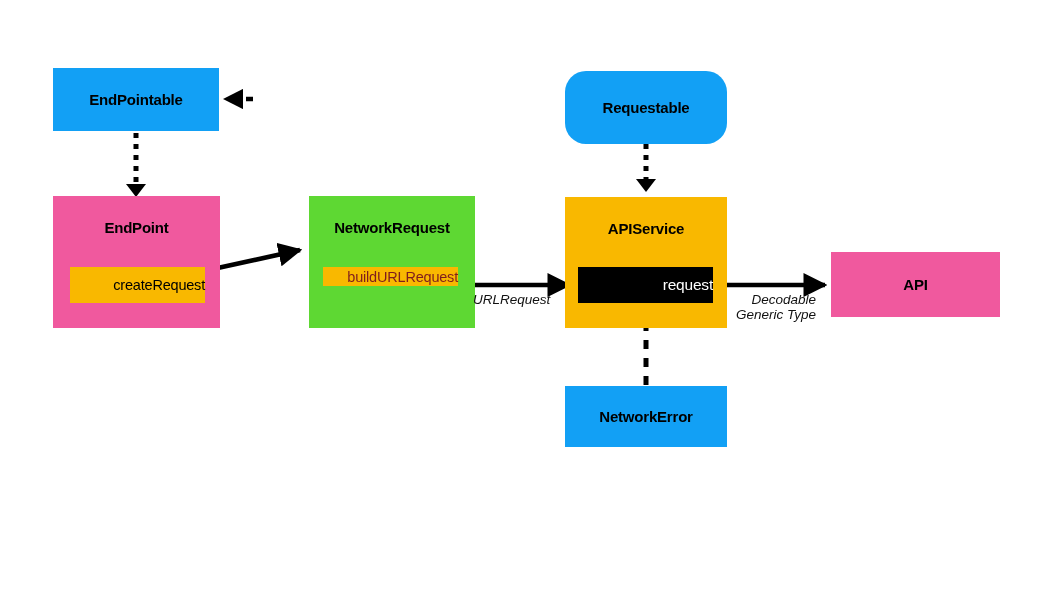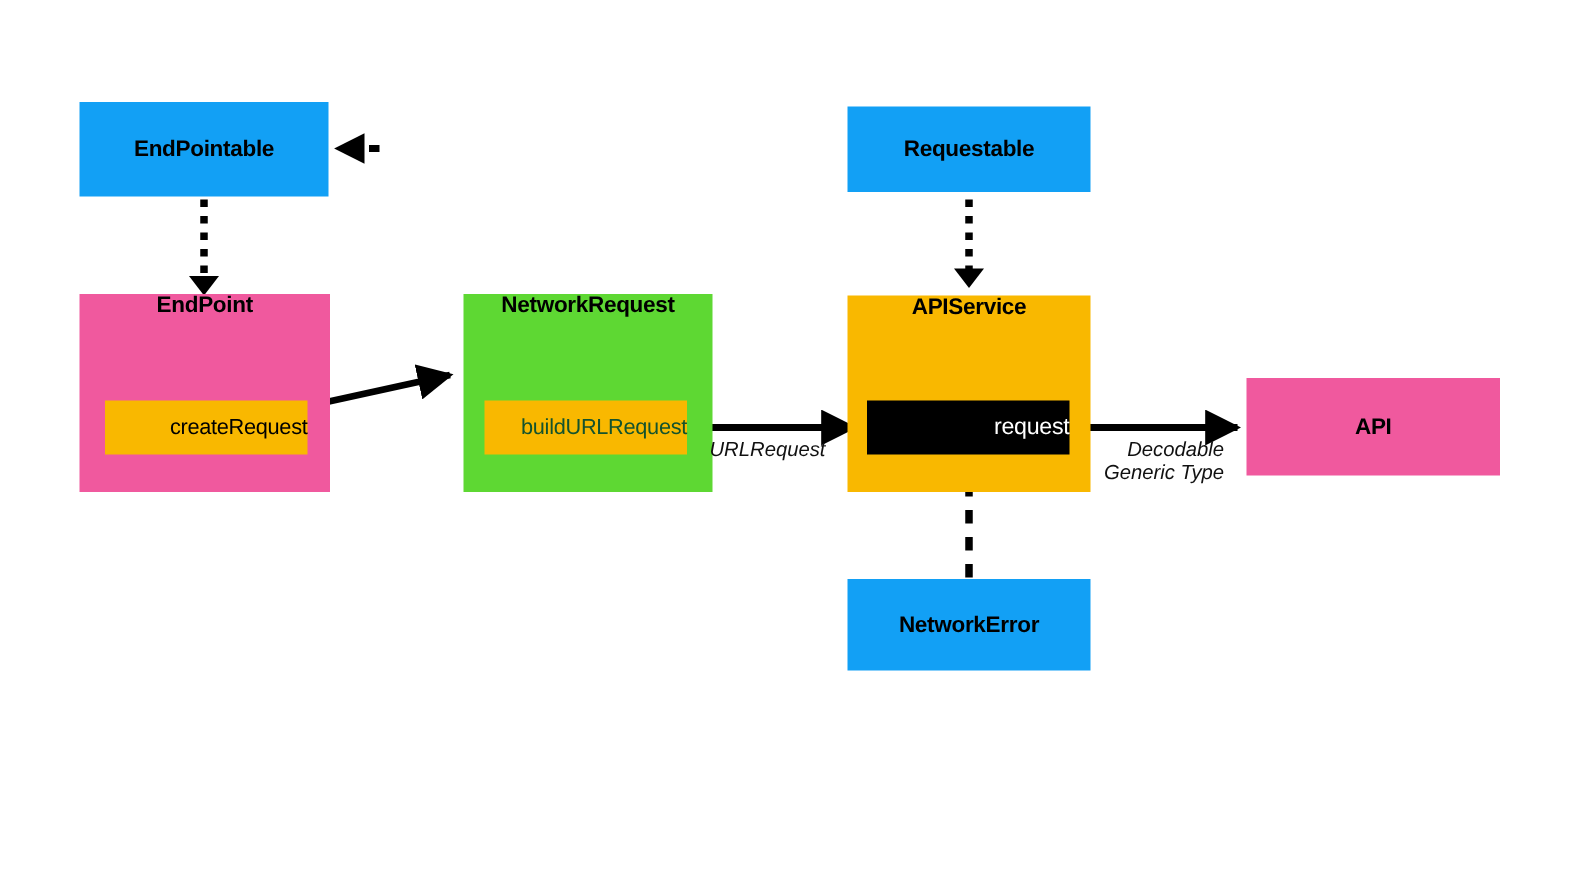--- a/index.html
+++ b/index.html
@@ -24,21 +24,21 @@
     font-size:15px;
     letter-spacing:-0.2px;
     line-height:1;
     white-space:nowrap;
   }
   
   .node.protocol{justify-content:center;}
   .node.protocol .node-title{font-size:15px;}
 
   
-  .node.type{}
+  .node.type{padding-top:24px;}
 
   .member{
     position:absolute;
     box-sizing:border-box;
     display:flex;
     align-items:center;
     justify-content:flex-end;
     font-weight:normal;
     font-size:14.5px;
     letter-spacing:-0.2px;
@@ -109,35 +109,35 @@
       <line x1="646" y1="385" x2="646" y2="318" stroke="#000000" stroke-width="5" stroke-dasharray="9,9" stroke-linecap="butt"></line>
       <path d="M 636 318 L 656 318 L 646 303 z" fill="#000000"></path>
     </g>
   </svg>
 
   <div class="node protocol" style="left:53px;top:68px;width:166px;height:63px;background:#12A0F5;">
     <span class="node-title">EndPointable</span>
   </div>
 
 
-  <div class="node protocol" style="left:565px;top:71px;width:162px;height:57px;background:#12A0F5;">
+  <div class="node protocol" style="left:565px;top:71px;width:162px;height:73px;background:#12A0F5;border-radius:21px;">
     <span class="node-title">Requestable</span>
   </div>
 
   <div class="node type" style="left:53px;top:196px;width:167px;height:132px;background:#F0599E;">
     <span class="node-title">EndPoint</span>
   </div>
   <div class="member" style="left:70px;top:267px;width:135px;height:36px;background:#F9B800;color:#000000;">
     <span>createRequest</span>
   </div>
 
   <div class="node type" style="left:309px;top:196px;width:166px;height:132px;background:#5ED833;">
     <span class="node-title">NetworkRequest</span>
   </div>
-  <div class="member" style="left:323px;top:267px;width:135px;height:36px;background:#F9B800;color:#14532d;">
+  <div class="member" style="left:323px;top:267px;width:135px;height:19px;background:#F9B800;color:#7f1d1d;">
     <span>buildURLRequest</span>
   </div>
 
   <div class="node type" style="left:565px;top:197px;width:162px;height:131px;background:#F9B800;">
     <span class="node-title">APIService</span>
   </div>
   <div class="member" style="left:578px;top:267px;width:135px;height:36px;background:#000000;color:#FFFFFF;font-size:15.5px;">
     <span>request</span>
   </div>
 

